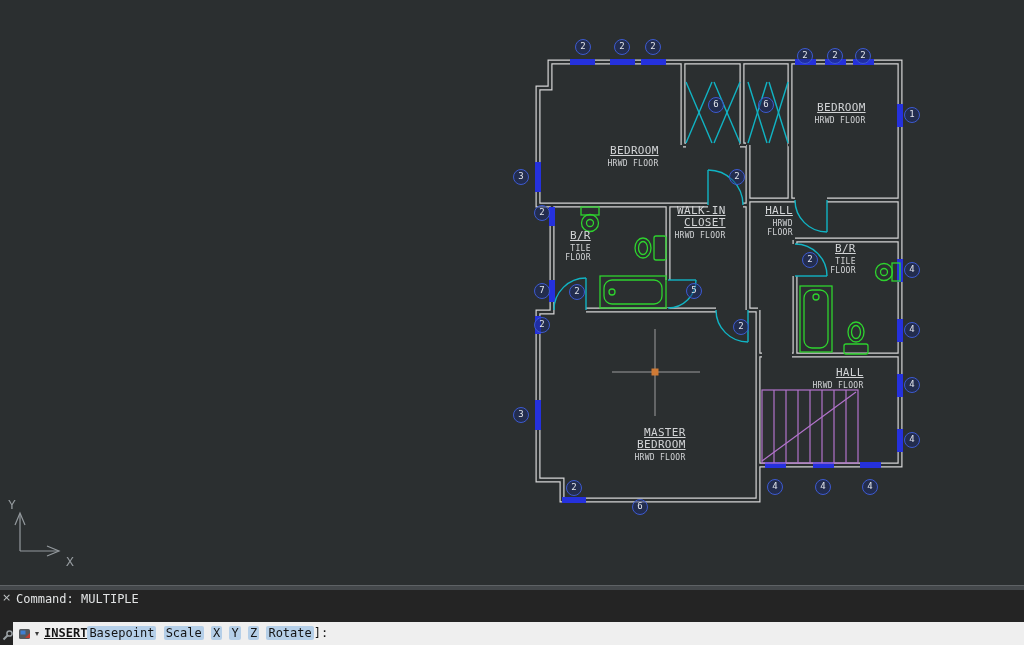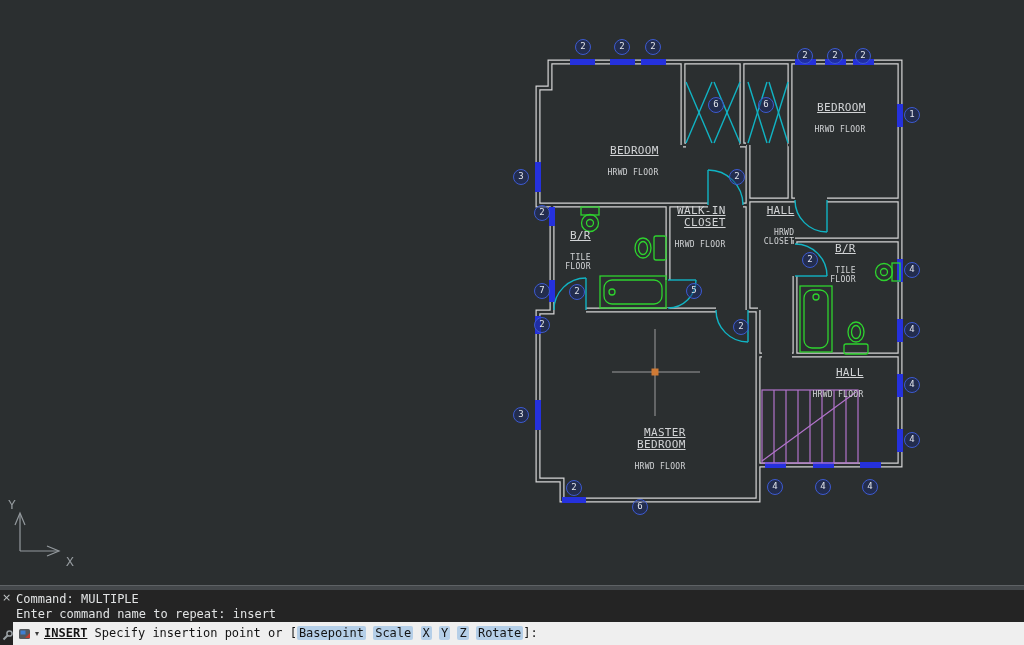--- a/index.html
+++ b/index.html
@@ -17,21 +17,21 @@
   .g-fix rect,.g-fix circle,.g-fix ellipse{stroke:var(--fixture);stroke-width:1.3;fill:none;}
   .g-stair rect,.g-stair line{stroke:var(--stair);stroke-width:1.2;fill:none;}
   .g-cross line{stroke:var(--crosshair);stroke-width:1;}
   .g-cross rect{fill:var(--pickbox);stroke:none;}
   .g-ucs line,.g-ucs path{stroke:var(--ucs);stroke-width:1.2;fill:none;}
   .g-ucs text{fill:var(--ucs);stroke:none;font:13px "DejaVu Sans Mono",monospace;}
 
   
   .room-label{position:absolute;transform:translateX(-50%);text-align:right;color:var(--label);}
   .room-name{font:11px/12px "DejaVu Sans Mono",monospace;text-decoration:underline;white-space:pre-line;letter-spacing:.3px;}
-  .room-sub{font:8px/9px "DejaVu Sans Mono",monospace;white-space:pre-line;margin-top:11px;letter-spacing:.3px;}
+  .room-sub{font:8px/9px "DejaVu Sans Mono",monospace;white-space:pre-line;margin-top:2px;letter-spacing:.3px;}
   .bubble{position:absolute;box-sizing:border-box;width:16px;height:16px;border:1.5px solid var(--bubble);border-radius:50%;background:rgba(28,44,108,.5);color:#e2e5ea;font:9px/13px "DejaVu Sans Mono",monospace;text-align:center;transform:translate(-50%,-50%);}
 
   
   .cmd-panel{position:absolute;left:0;bottom:0;width:1024px;height:60px;display:flex;flex-direction:column;}
   .cmd-grip{height:5px;background:#44484b;border-top:1px solid #5e6265;box-sizing:border-box;}
   .cmd-body{flex:1;display:flex;background:#242424;}
   .cmd-rail{width:13px;display:flex;flex-direction:column;justify-content:space-between;align-items:center;padding:3px 0 4px;}
   .cmd-close{color:#c2c5c7;font:11px/10px "DejaVu Sans",sans-serif;cursor:default;}
   .cmd-lines{flex:1;display:flex;flex-direction:column;min-width:0;}
   .cmd-history{flex:1;padding:2px 16px 0 3px;color:#e1e3e4;font:12px/15px "DejaVu Sans Mono",monospace;}
@@ -171,21 +171,21 @@
           <div class="room-sub">HRWD FLOOR</div>
         </div>
         <div class="room-label" style="left: 700px; top: 205px;">
           <div class="room-name">WALK-IN
 CLOSET</div>
           <div class="room-sub">HRWD FLOOR</div>
         </div>
         <div class="room-label" style="left: 779px; top: 205px;">
           <div class="room-name">HALL</div>
           <div class="room-sub">HRWD
-CLOSET</div>
+FLOOR</div>
         </div>
         <div class="room-label" style="left: 578px; top: 230px;">
           <div class="room-name">B/R</div>
           <div class="room-sub">TILE
 FLOOR</div>
         </div>
         <div class="room-label" style="left: 843px; top: 243px;">
           <div class="room-name">B/R</div>
           <div class="room-sub">TILE
 FLOOR</div>
@@ -236,31 +236,29 @@
       <div class="cmd-rail">
         <div class="cmd-close">×</div>
         <svg width="12" height="12">
           <path d="M2.5,10.5 L6.5,6.5" stroke="#9aa0a4" stroke-width="2" fill="none"></path>
           <circle cx="8.5" cy="4.5" r="2.6" stroke="#9aa0a4" stroke-width="1.5" fill="none"></circle>
         </svg>
       </div>
       <div class="cmd-lines">
         <div class="cmd-history">
           <div>Command: MULTIPLE</div>
-          <div>Enter command name to repeat: insert</div>
         </div>
         <div class="cmd-active">
           <svg width="14" height="14">
             <rect x="1" y="2" width="11" height="10" rx="1.5" fill="#55595d"></rect>
             <rect x="2.5" y="3.5" width="5" height="4" fill="#3f7fd2"></rect>
             <path d="M7,11 L12,6 L12,11 Z" fill="#c23b2e"></path>
           </svg>
           <span class="cmd-chevron">▾</span>
           <span class="cmd-cmdname">INSERT</span>
-          <span> Specify insertion point or [</span>
           <span id="cmd-options"><span class="chip">Basepoint</span> <span class="chip">Scale</span> <span class="chip">X</span> <span class="chip">Y</span> <span class="chip">Z</span> <span class="chip">Rotate</span></span>
           <span>]:</span>
         </div>
       </div>
     </div>
   </div>
 
 </div>
 
 </body></html>

